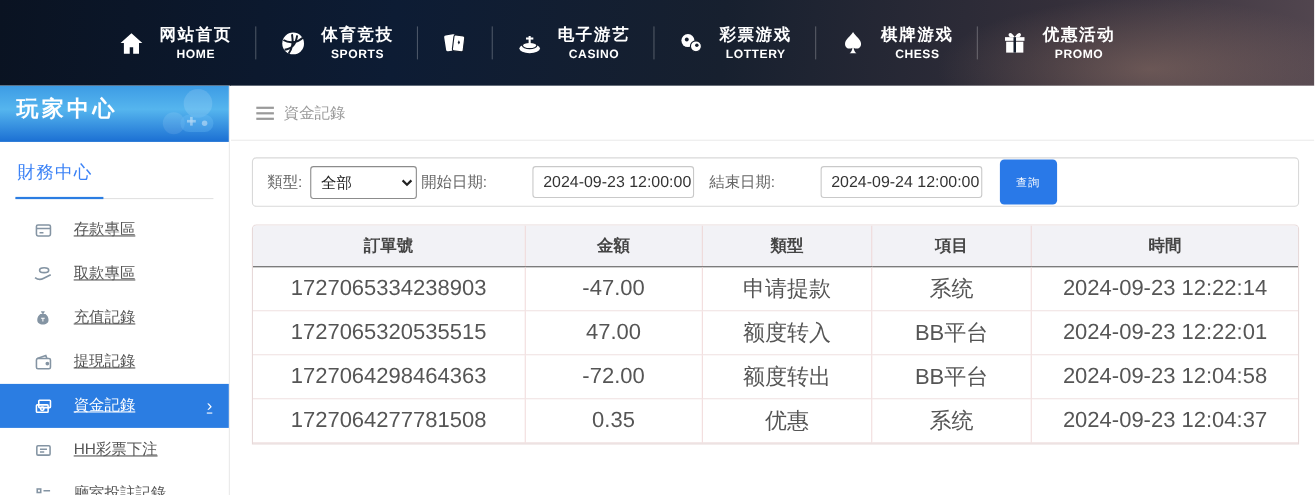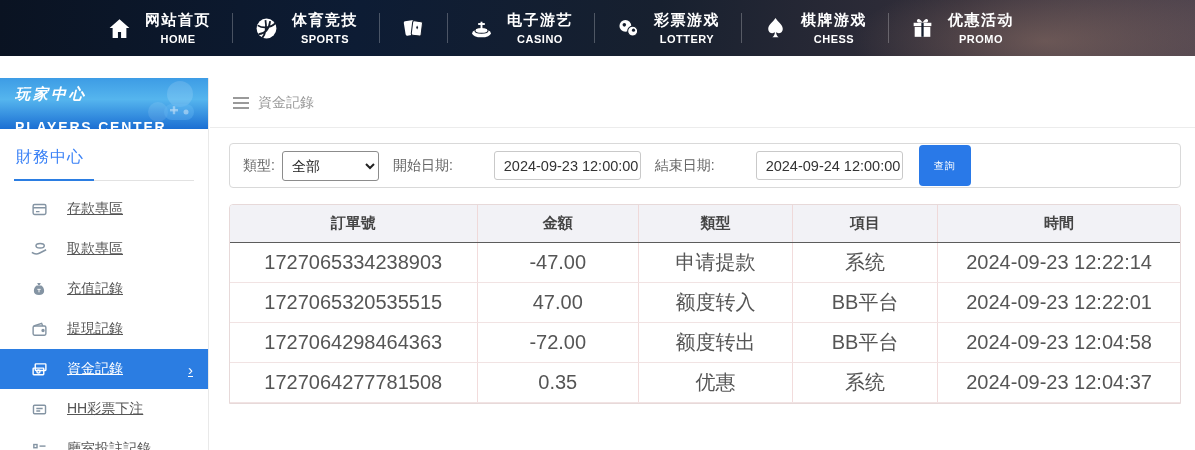--- a/index.html
+++ b/index.html
@@ -2,21 +2,21 @@
 <html><head>
 <meta charset="utf-8">
 <style>
   * { margin:0; padding:0; box-sizing:border-box; }
   html,body { background:#fff; }
   body { font-family:"Liberation Sans","DejaVu Sans",sans-serif; }
   .page { position:relative; width:1195px; height:450px; overflow:hidden; background:#fff; }
 
   
   .topnav {
-    position:absolute; top:0; left:0; width:1195px; height:56px;
+    position:absolute; top:0; left:0; width:1195px; height:78px;
     background:linear-gradient(95deg,#0a1322 0%, #0d1c34 30%, #17202f 55%, #342f3a 80%, #52464f 100%);
     display:flex; align-items:center; overflow:hidden;
   }
   .topnav::after{
     content:""; position:absolute; right:-60px; bottom:-55px; width:420px; height:140px;
     background:radial-gradient(ellipse at center, rgba(160,125,110,.45), transparent 65%);
   }
   .navwrap { display:flex; align-items:center; margin-left:86px; position:relative; z-index:2; }
   .nav-item { display:flex; align-items:center; gap:13px; padding:0 21px; color:#fff; cursor:pointer; }
   .nav-icon { display:flex; color:#fff; }
@@ -24,21 +24,21 @@
   .nav-zh { font-size:15px; font-weight:bold; letter-spacing:1.5px; }
   .nav-en { font-size:11px; font-weight:bold; letter-spacing:.5px; margin-top:3px; }
   .nav-sep { width:1px; height:30px; background:rgba(255,255,255,.25); }
 
   
   .sidebar { position:absolute; left:0; top:78px; bottom:0; width:209px; background:#fff; border-right:1px solid #e9e9e9; }
   .side-head {
     height:51px; color:#fff; position:relative; overflow:hidden; padding:7px 0 0 15px;
     background:linear-gradient(180deg,#3d9ce5 0%,#55b5ee 42%,#1b6fd3 100%);
   }
-  .side-title-zh { font-size:15px; font-weight:bold; letter-spacing:3px;font-style:italic; }
+  .side-title-zh { font-size:20px; font-weight:bold; letter-spacing:3px; }
   .side-title-en { font-size:14px; font-weight:bold; letter-spacing:1.8px; margin-top:15px; }
   .deco { position:absolute; right:6px; top:2px; opacity:.6; }
   .section-title {
     margin:14px 14px 0 14px; font-size:16px; color:#3b82f6; letter-spacing:1px;
     padding:4px 0 12px 2px; border-bottom:1px solid #e2e2e2; position:relative;
   }
   .section-title::after { content:""; position:absolute; left:0; bottom:-1px; width:80px; height:2px; background:#2b7de2; }
   .menu { list-style:none; margin-top:8px; }
   .menu-item { height:40px; display:flex; align-items:center; padding-left:30px; gap:19px; color:#555; font-size:14px; cursor:pointer;text-decoration:underline; }
   .menu-item .micon { color:#8494a3; display:flex; width:18px; justify-content:center; }
@@ -47,21 +47,21 @@
   .chev { margin-left:auto; margin-right:15px; font-size:15px; line-height:1; }
 
   
   .content { position:absolute; left:210px; top:78px; right:0; bottom:0; background:#fff; }
   .breadcrumb { height:50px; display:flex; align-items:center; padding-left:23px; gap:9px; color:#9a9a9a; font-size:14px; border-bottom:1px solid #ececec; }
   .ham { width:16px; height:2px; background:#9a9a9a; box-shadow:0 5px 0 #9a9a9a, 0 10px 0 #9a9a9a; margin-top:-10px; }
 
   .main-pad { padding:15px 14px 0 19px; }
   .filterbar { border:1px solid #d9d9d9; border-radius:4px; height:45px; display:flex; align-items:center; padding-left:13px; font-size:14px; color:#666; }
   .flabel { margin-right:7px; white-space:nowrap; }
-  select.type { height:30px; width:97px; border:1px solid #8c8c8c; border-radius:3px; font-size:14px; color:#222; padding-left:5px; margin-right:14px; background:#fff; font-family:inherit; }
+  select.type { height:30px; width:97px; border:1px solid #8c8c8c; border-radius:3px; font-size:14px; color:#222; padding-left:5px; margin-right:4px; background:#fff; font-family:inherit; }
   input.date { height:29px; width:147px; border:1px solid #c9c9c9; border-radius:3px; font-size:14.5px; color:#333; padding-left:9px; margin-right:14px; font-family:inherit;margin-left:34px; }
   .btn-query { background:#2979e8; color:#fff; border:none; border-radius:4px; height:41px; padding:0 15px; font-size:10px; cursor:pointer; margin-left:2px; font-family:inherit; letter-spacing:1px; }
 
   .tablewrap { margin-top:16px; border:1px solid #e7d9d9; border-radius:4px 4px 0 0; overflow:hidden; }
   table { width:100%; border-collapse:collapse; table-layout:fixed; }
   thead th { background:#f2f2f6; height:37px; font-weight:bold; font-size:15px; color:#444; border-bottom:1px solid #5c5c5c; border-right:1px solid #efd9d9; }
   tbody td { background:#fff; height:40px; text-align:center; font-size:20px; color:#555; border-right:1px solid #f2dcdc; border-bottom:1px solid #f1e3e3; }
   thead th:last-child, tbody td:last-child { border-right:none; }
 </style>
 </head>

